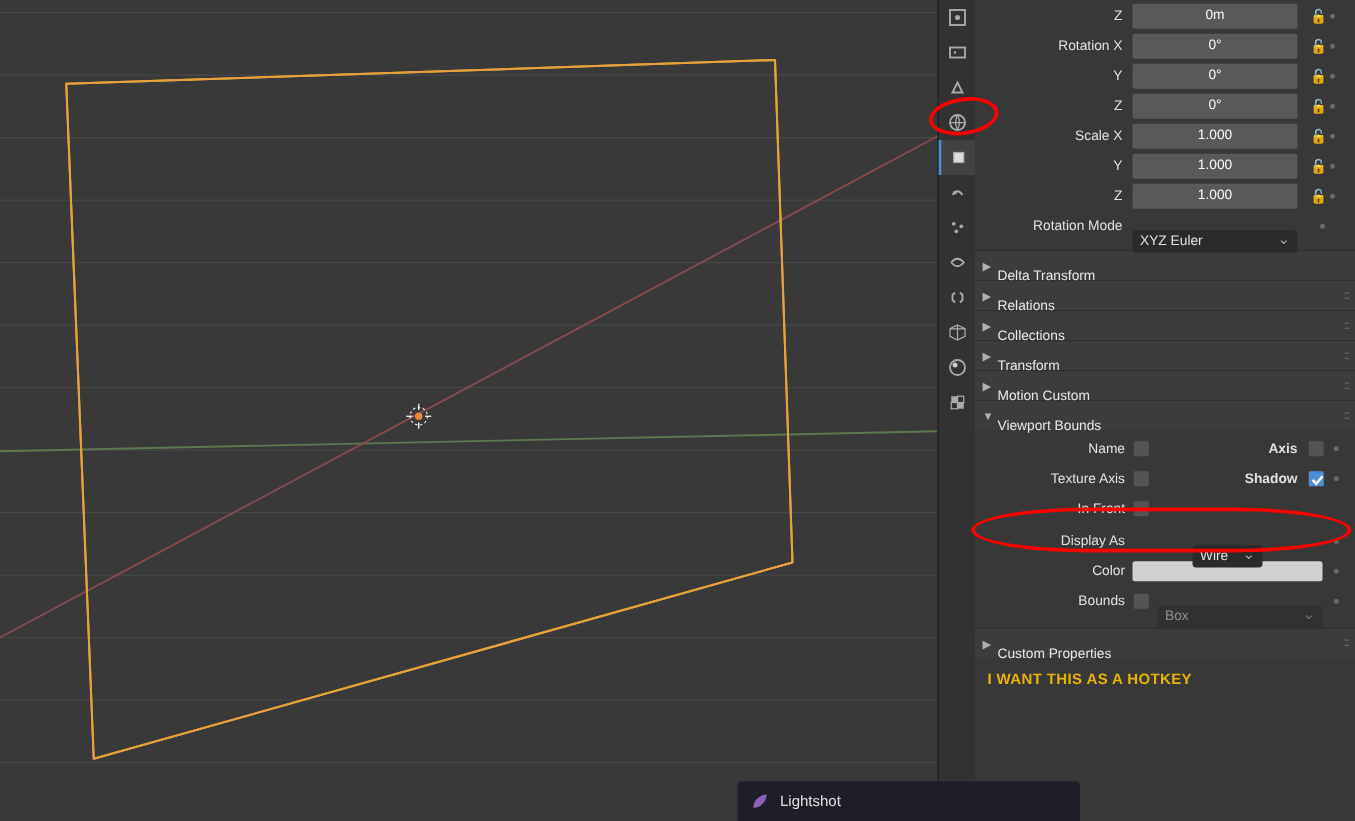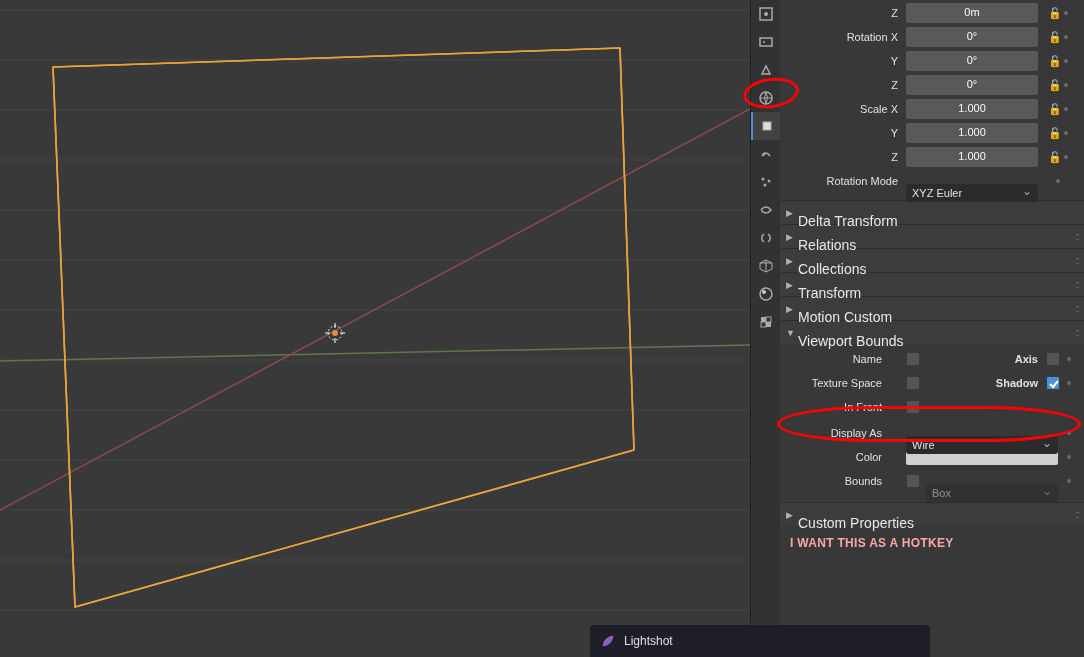--- a/index.html
+++ b/index.html
@@ -19,39 +19,39 @@
 .prop-field { flex: 1; background: #595959; height: 20px; text-align: center; color: #fafafa; line-height: 18px; border-radius: 2px; cursor: ns-resize; }
 .prop-tools { width: 40px; display: flex; align-items: center; justify-content: center; gap: 2px; }
 .lock-icon { color: #8a8a8a; font-size: 11px; cursor: pointer; }
 .dot { width: 4px; height: 4px; border-radius: 50%; background: #6a6a6a; }
 .dropdown { flex: 1; background: #2b2b2b; height: 18px; color: #e0e0e0; line-height: 18px; padding: 0 6px; border-radius: 3px; position: relative; cursor: pointer; margin-top: 23px; }
 .dropdown::after { content: "⌄"; position: absolute; right: 6px; top: -2px; color: #aaa; font-size: 12px; }
 
 .panel-section { border-top: 1px solid rgba(0,0,0,0.15); }
 .section-header { display: flex; align-items: center; height: 23px; padding-left: 6px; cursor: pointer; background: #3c3c3c; }
 .disclosure { width: 12px; color: #b0b0b0; font-size: 9px; }
-.section-title { color: #e8e8e8; font-size: 14px; margin-top: 16px; }
+.section-title { color: #e8e8e8; font-size: 11px; margin-top: 16px; }
 .drag-grip { margin-left: auto; margin-right: 6px; color: #666; letter-spacing: -2px; font-size: 10px; }
 .section-body { padding: 4px 6px 8px 6px; }
 
 .disp-row { display: flex; align-items: center; height: 22px; margin-bottom: 2px; }
-.disp-label-l { width: 120px; text-align: right; padding-right: 24px; color: #e0e0e0; }
+.disp-label-l { width: 120px; text-align: right; padding-right: 6px; color: #e0e0e0; }
 .disp-check { width: 14px; height: 14px; background: #545454; border: 1px solid #3a3a3a; border-radius: 2px; }
 .disp-check.on { background: #4a90d9; }
 .disp-gap { width: 14px; }
 .disp-label-r { flex: 1; text-align: right; padding-right: 8px; color: #e0e0e0; font-weight: bold; }
 .disp-dot { width: 18px; display: flex; align-items: center; justify-content: center; }
 
 .color-swatch { flex: 1; height: 16px; background: #d0d0d0; border-radius: 2px; }
 
 .red-circle-1 { position: absolute; left: 743px; top: 78px; width: 56px; height: 30px; border: 3px solid #ff0000; border-radius: 50%; pointer-events: none; transform: rotate(-8deg); }
 .red-circle-2 { position: absolute; left: 777px; top: 406px; width: 304px; height: 36px; border: 3.5px solid #ff0000; border-radius: 50% / 80%; pointer-events: none; }
-.red-text { position: absolute; left: 790px; top: 536px; color: #fca5a5; font-weight: bold; font-size: 12px; letter-spacing: 0.3px; }
-
-.lightshot { position: absolute; left: 590px; bottom: 0; background: #1e1e28; height: 32px; width: 340px; display: flex; align-items: center; padding: 0 10px; border-radius: 4px 4px 0 0; gap: 8px; }
+.red-text { position: absolute; left: 790px; top: 536px; color: #eab308; font-weight: bold; font-size: 12px; letter-spacing: 0.3px; }
+
+.lightshot { position: absolute; left: 590px; bottom: 0; background: #1e1e28; height: 32px; width: 274px; display: flex; align-items: center; padding: 0 10px; border-radius: 4px 4px 0 0; gap: 8px; }
 .lightshot-icon { width: 16px; height: 16px; }
 .lightshot-text { color: #e0e0e0; font-size: 12px; }
 </style>
 </head>
 <body>
 
 <div class="viewport">
 <svg width="750" height="657" viewBox="0 0 750 657">
 
   <g stroke="#474747" stroke-width="1">
@@ -279,40 +279,40 @@
           <div class="disp-label-l">Name</div>
           <div class="disp-check"></div>
           <div class="disp-gap"></div>
           <div class="disp-label-r">Axis</div>
           <div class="disp-check"></div>
           <div class="disp-dot">
             <span class="dot"></span>
           </div>
         </div>
       <div class="disp-row">
-          <div class="disp-label-l">Texture Space</div>
+          <div class="disp-label-l">Texture Axis</div>
           <div class="disp-check"></div>
           <div class="disp-gap"></div>
           <div class="disp-label-r">Shadow</div>
           <div class="disp-check on"><svg width="14" height="14" viewBox="0 0 14 14">
               <path d="M3 7 L6 10 L11 4" stroke="#fff" stroke-width="2" fill="none"></path>
             </svg></div>
           <div class="disp-dot">
             <span class="dot"></span>
           </div>
         </div>
       <div class="disp-row">
           <div class="disp-label-l">In Front</div>
           <div class="disp-check"></div>
           <div class="disp-gap"></div>
           <div class="disp-label-r"></div>
           <div style="width:14px"></div>
           <div class="disp-dot"></div>
         </div>
-      <div class="disp-row" style="margin-top:4px;">
+      <div class="disp-row" style="margin-top:4px;gap:48px;">
           <div class="disp-label-l">Display As</div>
           <div class="dropdown" style="margin-right:2px;">Wire</div>
           <div class="disp-dot">
             <span class="dot"></span>
           </div>
         </div>
       <div class="disp-row">
           <div class="disp-label-l">Color</div>
           <div class="color-swatch" style="margin-right:2px;"></div>
           <div class="disp-dot">

